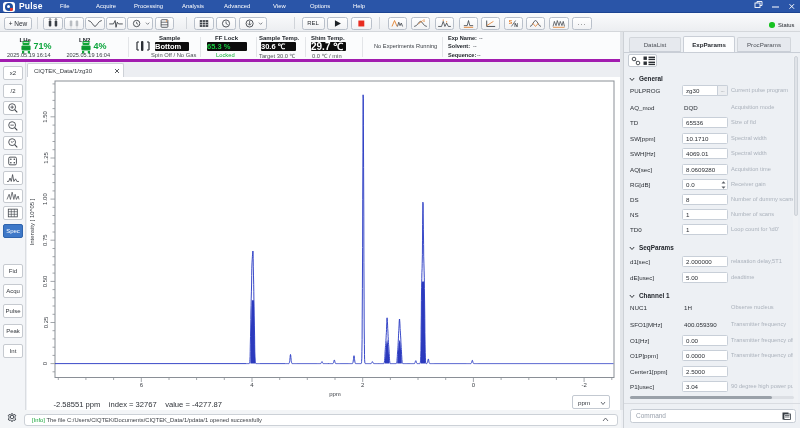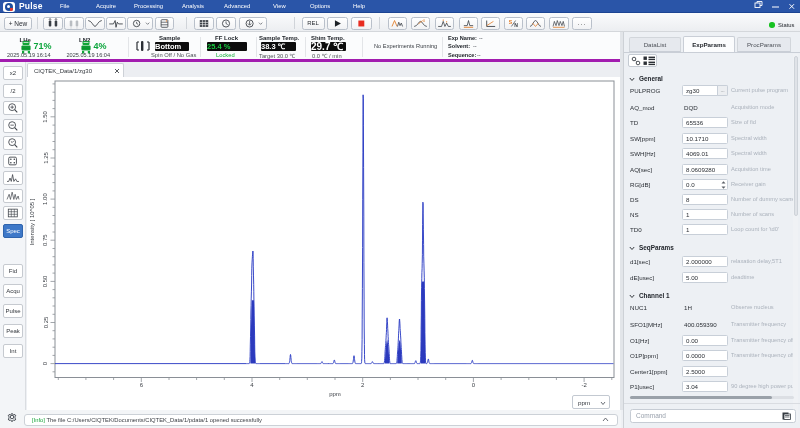--- a/index.html
+++ b/index.html
@@ -180,26 +180,26 @@
 <svg class="abs" style="left:135px;top:6px;width:16px;height:16px;" viewBox="0 0 16 16">
 <path d="M2 4 L2 12 M2 4 L4 4 M2 12 L4 12" stroke="#2b2f35" stroke-width="1.2" fill="none"></path>
 <rect x="6" y="3" width="2.4" height="10" rx="1" fill="#2b2f35"></rect>
 <path d="M14 4 L14 12 M14 4 L12 4 M14 12 L12 12" stroke="#2b2f35" stroke-width="1.2" fill="none"></path>
 </svg>
 <div class="slabel" style="left:159px;top:3px;">Sample</div>
 <div class="sbox" style="left:155px;top:9.5px;width:34px;height:9px;font-size:7.5px;line-height:9px;">Bottom</div>
 <div class="ssub" style="left:151px;top:20px;">Spin Off / No Gas</div>
 <div class="ssep" style="left:200px;top:5px;"></div>
 <div class="slabel" style="left:215px;top:3px;">FF Lock</div>
-<div class="sbox" style="left:207px;top:9.5px;width:40px;height:9px;font-size:7.5px;line-height:9px;color:#19c940;">25.4 %</div>
+<div class="sbox" style="left:207px;top:9.5px;width:40px;height:9px;font-size:7.5px;line-height:9px;color:#19c940;">65.3 %</div>
 <div class="ssub" style="left:216px;top:20px;color:#14ab3a;">Locked</div>
 <div class="ssep" style="left:256px;top:5px;"></div>
 <div class="ssep" style="left:305px;top:5px;"></div>
 <div class="slabel" style="left:259px;top:3px;">Sample Temp.</div>
-<div class="sbox" style="left:261px;top:9.5px;width:35px;height:9px;font-size:7.5px;line-height:9px;">38.3 ℃</div>
+<div class="sbox" style="left:261px;top:9.5px;width:35px;height:9px;font-size:7.5px;line-height:9px;">30.6 ℃</div>
 <div class="ssub" style="left:259px;top:20px;">Target 30.0 ℃</div>
 <div class="slabel" style="left:311px;top:3px;">Shim Temp.</div>
 <div class="sbox" style="left:311px;top:9.5px;width:35px;height:9px;font-size:10px;line-height:9px;">29.7 ℃</div>
 <div class="ssub" style="left:312px;top:20px;">0.0 ℃ / min</div>
 <div class="ssep" style="left:362px;top:5px;"></div>
 <div style="position:absolute;left:374px;top:10.5px;font-size:5.7px;color:#3a3e44;">No Experiments Running</div>
 <div class="ssep" style="left:442px;top:5px;"></div>
 <div class="slabel" style="left:448px;top:2.5px;font-size:5.6px;">Exp Name:</div>
       <div class="ssub" style="left:479px;top:2.5px;font-size:5.6px;">--</div>
 <div class="slabel" style="left:448px;top:11px;font-size:5.6px;">Solvent:</div>
@@ -278,20 +278,21 @@
 <text x="20.5" y="204.4" font-size="6" fill="#3d4147" text-anchor="middle" transform="rotate(-90 20.5 204.4)">0.50</text>
 <text x="20.5" y="163.2" font-size="6" fill="#3d4147" text-anchor="middle" transform="rotate(-90 20.5 163.2)">0.75</text>
 <text x="20.5" y="122.1" font-size="6" fill="#3d4147" text-anchor="middle" transform="rotate(-90 20.5 122.1)">1.00</text>
 <text x="20.5" y="81.0" font-size="6" fill="#3d4147" text-anchor="middle" transform="rotate(-90 20.5 81.0)">1.25</text>
 <text x="20.5" y="39.9" font-size="6" fill="#3d4147" text-anchor="middle" transform="rotate(-90 20.5 39.9)">1.50</text>
 <text x="7" y="145" font-size="6" fill="#3d4147" text-anchor="middle" transform="rotate(-90 7 145)">Intensity [ 10^05 ]</text>
 <path d="M223.4,286.6 L223.9,253.7 L224.4,232.3 L224.9,223.3 L226.9,223.3 L227.4,250.4 L227.9,276.7 L228.2,286.6 Z M393.9,286.6 L394.3,237.2 L394.8,206.0 L395.2,204.4 L397.1,204.4 L397.7,232.3 L398.1,270.2 L398.5,286.6 Z M357.8,286.6 L358.3,276.7 L359.2,266.9 L360.1,261.9 L361.0,266.9 L361.9,276.7 L362.4,286.6 Z M370.2,286.6 L370.7,278.4 L371.6,266.9 L372.5,262.7 L373.4,265.2 L374.3,276.7 L374.8,286.6 Z" fill="#2c3abd" stroke="none"></path>
 <path d="M28.0,286.6 L29.0,286.6 L30.0,286.6 L31.0,286.6 L32.0,286.6 L33.0,286.6 L34.0,286.6 L35.0,286.6 L36.0,286.6 L37.0,286.6 L38.0,286.6 L39.0,286.6 L40.0,286.6 L41.0,286.6 L42.0,286.6 L43.0,286.6 L44.0,286.6 L45.0,286.6 L46.0,286.6 L47.0,286.6 L48.0,286.6 L49.0,286.6 L50.0,286.6 L51.0,286.6 L52.0,286.6 L53.0,286.6 L54.0,286.6 L55.0,286.6 L56.0,286.6 L57.0,286.6 L58.0,286.6 L59.0,286.6 L60.0,286.6 L61.0,286.6 L62.0,286.6 L63.0,286.6 L64.0,286.6 L65.0,286.6 L66.0,286.6 L67.0,286.6 L68.0,286.6 L69.0,286.6 L70.0,286.6 L71.0,286.6 L72.0,286.6 L73.0,286.6 L74.0,286.6 L75.0,286.6 L76.0,286.6 L77.0,286.6 L78.0,286.6 L79.0,286.6 L80.0,286.6 L81.0,286.6 L82.0,286.6 L83.0,286.6 L84.0,286.6 L85.0,286.6 L86.0,286.6 L87.0,286.6 L88.0,286.6 L89.0,286.6 L90.0,286.6 L91.0,286.6 L92.0,286.6 L93.0,286.6 L94.0,286.6 L95.0,286.6 L96.0,286.6 L97.0,286.6 L98.0,286.6 L99.0,286.6 L100.0,286.6 L101.0,286.6 L102.0,286.6 L103.0,286.6 L104.0,286.6 L105.0,286.6 L106.0,286.6 L107.0,286.6 L108.0,286.6 L109.0,286.6 L110.0,286.6 L111.0,286.6 L112.0,286.6 L113.0,286.6 L114.0,286.6 L115.0,286.6 L116.0,286.6 L117.0,286.6 L118.0,286.6 L119.0,286.6 L120.0,286.6 L121.0,286.6 L122.0,286.6 L123.0,286.6 L124.0,286.6 L125.0,286.6 L126.0,286.6 L127.0,286.6 L128.0,286.6 L129.0,286.6 L130.0,286.6 L131.0,286.6 L132.0,286.6 L133.0,286.6 L134.0,286.6 L135.0,286.6 L136.0,286.6 L137.0,286.6 L138.0,286.6 L139.0,286.6 L140.0,286.6 L141.0,286.6 L142.0,286.6 L143.0,286.6 L144.0,286.6 L145.0,286.6 L146.0,286.6 L147.0,286.6 L148.0,286.6 L149.0,286.6 L150.0,286.6 L151.0,286.6 L152.0,286.6 L153.0,286.6 L154.0,286.6 L155.0,286.6 L156.0,286.6 L157.0,286.6 L158.0,286.6 L159.0,286.6 L160.0,286.6 L161.0,286.6 L162.0,286.6 L163.0,286.6 L164.0,286.6 L165.0,286.6 L166.0,286.6 L167.0,286.6 L168.0,286.6 L169.0,286.6 L170.0,286.6 L171.0,286.6 L172.0,286.6 L173.0,286.6 L174.0,286.6 L175.0,286.6 L176.0,286.6 L177.0,286.6 L178.0,286.6 L179.0,286.6 L180.0,286.6 L181.0,286.6 L182.0,286.6 L183.0,286.6 L184.0,286.6 L185.0,286.6 L186.0,286.6 L187.0,286.6 L188.0,286.6 L189.0,286.6 L190.0,286.6 L191.0,286.6 L192.0,286.6 L193.0,286.6 L194.0,286.6 L195.0,286.6 L196.0,286.6 L197.0,286.6 L198.0,286.6 L199.0,286.6 L200.0,286.6 L201.0,286.6 L202.0,286.6 L203.0,286.6 L204.0,286.6 L205.0,286.6 L206.0,286.6 L207.0,286.6 L208.0,286.6 L209.0,286.6 L210.0,286.6 L211.0,286.6 L212.0,286.6 L213.0,286.6 L214.0,286.6 L215.0,286.6 L216.0,286.6 L217.0,286.6 L218.0,286.6 L219.0,286.6 L219.2,286.6 L219.3,286.6 L219.4,286.6 L219.6,286.6 L219.8,286.6 L219.9,286.6 L220.1,286.6 L220.2,286.6 L220.3,286.6 L220.5,286.6 L220.7,286.6 L220.8,286.6 L220.9,286.6 L221.1,286.6 L221.2,286.6 L221.4,286.6 L221.6,286.6 L221.7,286.6 L221.8,286.6 L222.0,286.6 L222.2,286.6 L222.3,286.5 L222.4,286.2 L222.6,285.8 L222.8,284.7 L222.9,282.8 L223.1,279.5 L223.2,274.6 L223.3,267.9 L223.5,259.7 L223.7,251.0 L223.8,242.5 L223.9,235.0 L224.1,228.3 L224.2,221.9 L224.4,214.9 L224.6,207.0 L224.7,198.7 L224.8,191.2 L225.0,185.9 L225.2,182.8 L225.3,181.1 L225.4,179.5 L225.6,177.2 L225.8,174.9 L225.9,174.0 L226.1,176.1 L226.2,181.7 L226.3,189.9 L226.5,198.9 L226.7,207.3 L226.8,214.8 L226.9,222.0 L227.1,229.9 L227.2,238.9 L227.4,248.9 L227.6,258.9 L227.7,267.8 L227.8,274.9 L228.0,279.9 L228.2,283.1 L228.3,284.9 L228.4,285.9 L228.6,286.3 L228.8,286.5 L228.9,286.6 L229.1,286.6 L229.2,286.6 L229.4,286.6 L229.5,286.6 L229.6,286.6 L229.8,286.6 L229.9,286.6 L230.1,286.6 L230.2,286.6 L230.4,286.6 L230.6,286.6 L230.7,286.6 L230.9,286.6 L231.0,286.6 L231.1,286.6 L231.3,286.6 L231.4,286.6 L231.6,286.6 L231.8,286.6 L231.9,286.6 L232.1,286.6 L232.2,286.6 L232.4,286.6 L232.5,286.6 L232.6,286.6 L232.8,286.6 L232.9,286.6 L233.1,286.6 L234.1,286.6 L235.1,286.6 L236.1,286.6 L237.1,286.6 L238.1,286.6 L239.1,286.6 L240.1,286.6 L241.1,286.6 L242.1,286.6 L243.1,286.6 L244.1,286.6 L245.1,286.6 L246.1,286.6 L247.1,286.6 L248.1,286.6 L249.1,286.6 L250.1,286.6 L251.1,286.6 L252.1,286.6 L253.1,286.6 L254.1,286.6 L255.1,286.6 L256.1,286.6 L257.1,286.6 L258.1,286.6 L258.2,286.6 L258.4,286.6 L258.6,286.6 L258.7,286.6 L258.9,286.6 L259.0,286.6 L259.1,286.6 L259.3,286.6 L259.4,286.6 L259.6,286.6 L259.8,286.6 L259.9,286.6 L260.1,286.6 L260.2,286.6 L260.4,286.6 L260.5,286.6 L260.6,286.6 L260.8,286.6 L260.9,286.6 L261.1,286.6 L261.2,286.6 L261.4,286.6 L261.6,286.6 L261.7,286.6 L261.9,286.6 L262.0,286.5 L262.1,286.4 L262.3,286.1 L262.4,285.6 L262.6,284.8 L262.8,283.6 L262.9,282.1 L263.1,280.5 L263.2,278.9 L263.4,277.8 L263.5,277.4 L263.6,277.8 L263.8,278.9 L263.9,280.5 L264.1,282.1 L264.2,283.6 L264.4,284.8 L264.6,285.6 L264.7,286.1 L264.9,286.4 L265.0,286.5 L265.1,286.6 L265.3,286.6 L265.4,286.6 L265.6,286.6 L265.8,286.6 L265.9,286.6 L266.1,286.6 L266.2,286.6 L266.4,286.6 L266.5,286.6 L266.6,286.6 L266.8,286.6 L266.9,286.6 L267.1,286.6 L267.2,286.6 L267.4,286.6 L267.6,286.6 L267.7,286.6 L267.9,286.6 L268.0,286.6 L268.1,286.6 L268.3,286.6 L268.4,286.6 L268.6,286.6 L268.8,286.6 L268.9,286.6 L269.1,286.6 L269.2,286.6 L269.4,286.6 L269.5,286.6 L269.6,286.6 L270.6,286.6 L271.6,286.6 L272.6,286.6 L273.6,286.6 L274.6,286.6 L275.6,286.6 L276.6,286.6 L277.6,286.6 L278.6,286.6 L279.6,286.6 L280.6,286.6 L281.6,286.6 L282.6,286.6 L283.6,286.6 L284.6,286.6 L285.6,286.6 L286.6,286.6 L287.6,286.6 L288.6,286.6 L289.6,286.6 L289.8,286.6 L289.9,286.6 L290.1,286.6 L290.2,286.6 L290.4,286.6 L290.6,286.6 L290.7,286.6 L290.9,286.6 L291.0,286.6 L291.1,286.6 L291.3,286.6 L291.4,286.6 L291.6,286.6 L291.8,286.6 L291.9,286.6 L292.1,286.6 L292.2,286.6 L292.4,286.6 L292.5,286.6 L292.6,286.6 L292.8,286.6 L292.9,286.6 L293.1,286.6 L293.2,286.6 L293.4,286.6 L293.6,286.6 L293.7,286.5 L293.9,286.5 L294.0,286.3 L294.1,286.1 L294.3,285.9 L294.4,285.5 L294.6,285.2 L294.8,284.9 L294.9,284.7 L295.1,284.6 L295.2,284.8 L295.4,285.1 L295.5,285.4 L295.6,285.8 L295.8,286.1 L295.9,286.3 L296.1,286.4 L296.2,286.5 L296.4,286.6 L296.6,286.6 L296.7,286.6 L296.9,286.6 L297.0,286.6 L297.1,286.6 L297.3,286.6 L297.4,286.6 L297.6,286.6 L297.8,286.6 L297.9,286.6 L298.1,286.6 L298.2,286.6 L298.4,286.6 L298.5,286.6 L298.6,286.6 L298.8,286.6 L298.9,286.6 L299.1,286.6 L299.2,286.6 L299.4,286.6 L299.6,286.6 L299.7,286.6 L299.9,286.6 L300.0,286.6 L300.1,286.6 L300.3,286.6 L300.4,286.6 L300.6,286.6 L300.8,286.6 L300.9,286.6 L301.1,286.6 L302.1,286.6 L302.2,286.6 L302.4,286.6 L302.5,286.6 L302.6,286.6 L302.8,286.6 L302.9,286.6 L303.1,286.6 L303.2,286.6 L303.4,286.6 L303.6,286.6 L303.7,286.6 L303.9,286.6 L304.0,286.6 L304.1,286.6 L304.3,286.6 L304.4,286.6 L304.6,286.6 L304.8,286.6 L304.9,286.6 L305.1,286.6 L305.2,286.6 L305.4,286.6 L305.5,286.6 L305.6,286.6 L305.8,286.6 L305.9,286.5 L306.1,286.4 L306.2,286.2 L306.4,285.9 L306.6,285.4 L306.7,284.8 L306.9,284.2 L307.0,283.6 L307.1,283.1 L307.3,283.0 L307.4,283.1 L307.6,283.6 L307.8,284.2 L307.9,284.8 L308.1,285.4 L308.2,285.9 L308.4,286.2 L308.5,286.4 L308.6,286.5 L308.8,286.6 L308.9,286.6 L309.1,286.6 L309.2,286.6 L309.4,286.6 L309.6,286.6 L309.7,286.6 L309.9,286.6 L310.0,286.6 L310.1,286.6 L310.3,286.6 L310.4,286.6 L310.6,286.6 L310.8,286.6 L310.9,286.6 L311.1,286.6 L311.2,286.6 L311.4,286.6 L311.5,286.6 L311.6,286.6 L311.8,286.6 L311.9,286.6 L312.1,286.6 L312.2,286.6 L312.4,286.6 L312.6,286.6 L312.7,286.6 L312.9,286.6 L313.0,286.6 L313.1,286.6 L313.3,286.6 L313.4,286.6 L314.4,286.6 L315.4,286.6 L316.4,286.6 L317.4,286.6 L318.4,286.6 L319.4,286.6 L320.4,286.6 L321.4,286.6 L321.6,286.6 L321.8,286.6 L321.9,286.6 L322.1,286.6 L322.2,286.6 L322.4,286.6 L322.5,286.6 L322.6,286.6 L322.8,286.6 L322.9,286.6 L323.1,286.6 L323.2,286.6 L323.4,286.6 L323.6,286.6 L323.7,286.6 L323.9,286.6 L324.0,286.6 L324.1,286.6 L324.3,286.6 L324.4,286.6 L324.6,286.6 L324.8,286.6 L324.9,286.6 L325.1,286.6 L325.2,286.6 L325.4,286.6 L325.5,286.5 L325.6,286.4 L325.8,286.2 L325.9,285.7 L326.1,285.0 L326.2,284.0 L326.4,282.8 L326.6,281.3 L326.7,280.0 L326.9,279.1 L327.0,278.7 L327.1,279.1 L327.3,280.0 L327.4,281.3 L327.6,282.8 L327.8,284.0 L327.9,285.0 L328.1,285.7 L328.2,286.2 L328.4,286.4 L328.5,286.5 L328.6,286.6 L328.8,286.6 L328.9,286.6 L329.1,286.6 L329.2,286.6 L329.4,286.6 L329.6,286.6 L329.7,286.6 L329.9,286.6 L330.0,286.6 L330.1,286.6 L330.3,286.6 L330.4,286.6 L330.6,286.6 L330.8,286.6 L330.9,286.6 L331.1,286.6 L331.2,286.6 L331.4,286.6 L331.5,286.6 L331.6,286.6 L331.8,286.6 L331.9,286.6 L332.1,286.6 L332.2,286.6 L332.4,286.6 L332.6,286.6 L332.7,286.6 L332.9,286.6 L333.0,286.6 L333.1,286.6 L333.3,286.6 L333.4,286.6 L333.6,286.6 L333.8,286.6 L333.9,286.6 L334.1,286.6 L334.2,286.5 L334.4,286.3 L334.5,285.8 L334.6,284.4 L334.8,281.2 L334.9,274.7 L335.1,262.6 L335.2,242.2 L335.4,211.5 L335.6,170.6 L335.7,122.8 L335.9,75.2 L336.0,37.3 L336.1,17.8 L336.3,21.8 L336.4,48.2 L336.6,90.5 L336.8,139.1 L336.9,185.2 L337.1,222.9 L337.2,250.0 L337.4,267.4 L337.5,277.4 L337.6,282.6 L337.8,285.0 L337.9,286.0 L338.1,286.4 L338.2,286.5 L338.4,286.6 L338.6,286.6 L338.7,286.6 L338.9,286.6 L339.0,286.6 L339.1,286.6 L339.3,286.6 L339.4,286.6 L339.6,286.6 L339.8,286.6 L339.9,286.6 L340.1,286.6 L340.2,286.6 L340.4,286.6 L340.5,286.6 L340.6,286.6 L340.8,286.6 L340.9,286.6 L341.1,286.6 L341.2,286.6 L341.4,286.6 L341.6,286.6 L341.7,286.6 L341.9,286.6 L342.0,286.6 L342.1,286.6 L342.3,286.6 L342.4,286.6 L342.6,286.6 L342.8,286.6 L342.9,286.6 L343.1,286.6 L343.2,286.6 L343.4,286.6 L343.5,286.6 L343.6,286.6 L343.8,286.6 L343.9,286.6 L344.1,286.5 L344.2,286.5 L344.4,286.3 L344.6,286.1 L344.7,285.9 L344.9,285.5 L345.0,285.2 L345.1,284.9 L345.3,284.7 L345.4,284.6 L345.6,284.8 L345.8,285.1 L345.9,285.4 L346.1,285.8 L346.2,286.1 L346.4,286.3 L346.5,286.4 L346.6,286.5 L346.8,286.6 L346.9,286.6 L347.1,286.6 L347.2,286.6 L347.4,286.6 L347.6,286.6 L347.7,286.6 L347.9,286.6 L348.0,286.6 L348.1,286.6 L348.3,286.6 L348.4,286.6 L348.6,286.6 L348.8,286.6 L348.9,286.6 L349.1,286.6 L349.2,286.6 L349.4,286.6 L349.5,286.6 L349.6,286.6 L349.8,286.6 L349.9,286.6 L350.1,286.6 L350.2,286.6 L350.4,286.6 L350.6,286.6 L350.7,286.6 L350.9,286.6 L351.0,286.6 L351.1,286.6 L351.3,286.6 L351.4,286.6 L352.4,286.6 L352.6,286.6 L352.8,286.6 L352.9,286.6 L353.1,286.6 L353.2,286.6 L353.4,286.6 L353.5,286.6 L353.6,286.6 L353.8,286.6 L353.9,286.6 L354.1,286.6 L354.2,286.6 L354.4,286.6 L354.6,286.6 L354.7,286.6 L354.9,286.6 L355.0,286.6 L355.1,286.6 L355.3,286.6 L355.4,286.6 L355.6,286.6 L355.8,286.6 L355.9,286.6 L356.1,286.6 L356.2,286.6 L356.4,286.6 L356.5,286.6 L356.6,286.6 L356.8,286.6 L356.9,286.5 L357.1,286.3 L357.2,285.8 L357.4,285.0 L357.6,283.7 L357.7,281.8 L357.9,279.4 L358.0,276.8 L358.1,274.3 L358.3,272.2 L358.4,270.3 L358.6,268.4 L358.8,266.2 L358.9,263.6 L359.1,260.9 L359.2,258.3 L359.4,255.7 L359.5,252.7 L359.6,249.1 L359.8,245.2 L359.9,242.1 L360.1,240.8 L360.2,241.8 L360.4,244.6 L360.6,248.1 L360.7,251.4 L360.9,254.1 L361.0,256.6 L361.1,259.3 L361.3,262.3 L361.4,265.2 L361.6,267.8 L361.8,269.9 L361.9,272.0 L362.1,274.2 L362.2,276.7 L362.4,279.4 L362.5,281.8 L362.6,283.7 L362.8,285.0 L362.9,285.8 L363.1,286.3 L363.2,286.5 L363.4,286.6 L363.6,286.6 L363.7,286.6 L363.9,286.6 L364.0,286.6 L364.1,286.6 L364.3,286.6 L364.4,286.6 L364.6,286.6 L364.8,286.6 L364.9,286.6 L365.1,286.6 L365.2,286.6 L365.4,286.6 L365.5,286.6 L365.6,286.6 L365.8,286.6 L365.9,286.6 L366.1,286.6 L366.2,286.6 L366.4,286.6 L366.6,286.6 L366.7,286.6 L366.9,286.6 L367.0,286.6 L367.1,286.6 L367.3,286.6 L367.4,286.6 L367.6,286.6 L367.8,286.6 L367.9,286.6 L368.1,286.6 L368.2,286.6 L368.4,286.6 L368.5,286.6 L368.6,286.6 L368.8,286.6 L368.9,286.6 L369.1,286.6 L369.2,286.5 L369.4,286.4 L369.6,286.2 L369.7,285.8 L369.9,284.9 L370.0,283.6 L370.1,281.8 L370.3,279.6 L370.4,277.3 L370.6,275.0 L370.8,272.9 L370.9,270.7 L371.1,268.2 L371.2,265.2 L371.4,261.9 L371.5,258.9 L371.6,256.2 L371.8,253.8 L371.9,251.2 L372.1,248.0 L372.2,244.8 L372.4,242.5 L372.6,242.0 L372.7,243.5 L372.9,246.2 L373.0,249.0 L373.1,251.5 L373.3,253.7 L373.4,256.0 L373.6,258.9 L373.8,262.1 L373.9,265.2 L374.1,267.9 L374.2,270.3 L374.4,272.5 L374.5,274.9 L374.6,277.6 L374.8,280.2 L374.9,282.5 L375.1,284.2 L375.2,285.4 L375.4,286.0 L375.6,286.4 L375.7,286.5 L375.9,286.6 L376.0,286.6 L376.1,286.6 L376.3,286.6 L376.4,286.6 L376.6,286.6 L376.8,286.6 L376.9,286.6 L377.1,286.6 L377.2,286.6 L377.4,286.6 L377.5,286.6 L377.6,286.6 L377.8,286.6 L377.9,286.6 L378.1,286.6 L378.2,286.6 L378.4,286.6 L378.6,286.6 L378.7,286.6 L378.9,286.6 L379.0,286.6 L379.1,286.6 L379.3,286.6 L379.4,286.6 L379.6,286.6 L379.8,286.6 L379.9,286.6 L380.1,286.6 L380.2,286.6 L380.4,286.6 L381.4,286.6 L382.4,286.6 L383.4,286.6 L383.5,286.6 L383.6,286.6 L383.8,286.6 L383.9,286.6 L384.1,286.6 L384.2,286.6 L384.4,286.6 L384.6,286.6 L384.7,286.6 L384.9,286.6 L385.0,286.6 L385.1,286.6 L385.3,286.6 L385.4,286.6 L385.6,286.6 L385.8,286.6 L385.9,286.6 L386.1,286.6 L386.2,286.6 L386.4,286.6 L386.5,286.6 L386.6,286.6 L386.8,286.6 L386.9,286.6 L387.1,286.6 L387.2,286.6 L387.4,286.5 L387.6,286.5 L387.7,286.3 L387.9,286.1 L388.0,285.8 L388.1,285.3 L388.3,284.8 L388.4,284.3 L388.6,283.9 L388.8,283.7 L388.9,283.7 L389.1,284.0 L389.2,284.4 L389.4,285.0 L389.5,285.5 L389.6,285.9 L389.8,286.2 L389.9,286.4 L390.1,286.5 L390.2,286.6 L390.4,286.6 L390.6,286.6 L390.7,286.6 L390.9,286.6 L391.0,286.6 L391.1,286.6 L391.3,286.6 L391.4,286.6 L391.6,286.6 L391.8,286.6 L391.9,286.6 L392.1,286.6 L392.2,286.6 L392.4,286.6 L392.5,286.6 L392.6,286.6 L392.8,286.6 L392.9,286.5 L393.1,286.4 L393.2,286.0 L393.4,285.0 L393.6,283.1 L393.7,279.6 L393.9,273.6 L394.0,264.6 L394.1,252.5 L394.3,238.2 L394.4,223.5 L394.6,210.7 L394.8,201.3 L394.9,195.6 L395.1,191.7 L395.2,186.7 L395.4,177.7 L395.5,163.9 L395.6,147.6 L395.8,133.1 L395.9,125.2 L396.1,126.6 L396.2,136.9 L396.4,152.2 L396.6,167.6 L396.7,179.2 L396.9,186.1 L397.0,190.0 L397.1,193.9 L397.3,200.8 L397.4,211.7 L397.6,226.0 L397.8,241.4 L397.9,255.6 L398.1,267.2 L398.2,275.5 L398.4,280.8 L398.5,283.8 L398.6,285.4 L398.8,286.1 L398.9,286.4 L399.1,286.5 L399.2,286.6 L399.4,286.6 L399.6,286.6 L399.7,286.6 L399.9,286.5 L400.0,286.4 L400.1,286.3 L400.3,286.0 L400.4,285.5 L400.6,284.9 L400.8,284.1 L400.9,283.3 L401.1,282.5 L401.2,282.1 L401.4,282.0 L401.5,282.3 L401.6,283.0 L401.8,283.8 L401.9,284.6 L402.1,285.3 L402.2,285.8 L402.4,286.2 L402.6,286.4 L402.7,286.5 L402.9,286.6 L403.0,286.6 L403.1,286.6 L403.3,286.6 L403.4,286.6 L403.6,286.6 L403.8,286.6 L403.9,286.6 L404.1,286.6 L404.2,286.6 L404.4,286.6 L404.5,286.6 L404.6,286.6 L404.8,286.6 L404.9,286.6 L405.1,286.6 L405.2,286.6 L405.4,286.6 L405.6,286.6 L405.7,286.6 L405.9,286.6 L406.0,286.6 L406.1,286.6 L406.3,286.6 L406.4,286.6 L406.6,286.6 L406.8,286.6 L406.9,286.6 L407.1,286.6 L407.2,286.6 L407.4,286.6 L408.4,286.6 L409.4,286.6 L410.4,286.6 L411.4,286.6 L412.4,286.6 L413.4,286.6 L414.4,286.6 L415.4,286.6 L416.4,286.6 L417.4,286.6 L418.4,286.6 L419.4,286.6 L420.4,286.6 L421.4,286.6 L422.4,286.6 L423.4,286.6 L424.4,286.6 L425.4,286.6 L426.4,286.6 L427.4,286.6 L428.4,286.6 L429.4,286.6 L430.4,286.6 L431.4,286.6 L432.4,286.6 L433.4,286.6 L434.4,286.6 L435.4,286.6 L436.4,286.6 L437.4,286.6 L438.4,286.6 L439.4,286.6 L439.5,286.6 L439.6,286.6 L439.8,286.6 L439.9,286.6 L440.1,286.6 L440.2,286.6 L440.4,286.6 L440.6,286.6 L440.7,286.6 L440.9,286.6 L441.0,286.6 L441.1,286.6 L441.3,286.6 L441.4,286.6 L441.6,286.6 L441.8,286.6 L441.9,286.6 L442.1,286.6 L442.2,286.6 L442.4,286.6 L442.5,286.6 L442.6,286.6 L442.8,286.6 L442.9,286.6 L443.1,286.6 L443.2,286.6 L443.4,286.6 L443.6,286.6 L443.7,286.6 L443.9,286.6 L444.0,286.5 L444.1,286.4 L444.3,286.2 L444.4,285.8 L444.6,285.4 L444.8,284.8 L444.9,284.2 L445.1,283.7 L445.2,283.4 L445.4,283.3 L445.5,283.6 L445.6,284.0 L445.8,284.6 L445.9,285.2 L446.1,285.7 L446.2,286.1 L446.4,286.3 L446.6,286.5 L446.7,286.5 L446.9,286.6 L447.0,286.6 L447.1,286.6 L447.3,286.6 L447.4,286.6 L447.6,286.6 L447.8,286.6 L447.9,286.6 L448.1,286.6 L448.2,286.6 L448.4,286.6 L448.5,286.6 L448.6,286.6 L448.8,286.6 L448.9,286.6 L449.1,286.6 L449.2,286.6 L449.4,286.6 L449.6,286.6 L449.7,286.6 L449.9,286.6 L450.0,286.6 L450.1,286.6 L450.3,286.6 L450.4,286.6 L450.6,286.6 L450.8,286.6 L450.9,286.6 L451.1,286.6 L451.2,286.6 L451.4,286.6 L452.4,286.6 L453.4,286.6 L454.4,286.6 L455.4,286.6 L456.4,286.6 L457.4,286.6 L458.4,286.6 L459.4,286.6 L460.4,286.6 L461.4,286.6 L462.4,286.6 L463.4,286.6 L464.4,286.6 L465.4,286.6 L466.4,286.6 L467.4,286.6 L468.4,286.6 L469.4,286.6 L470.4,286.6 L471.4,286.6 L472.4,286.6 L473.4,286.6 L474.4,286.6 L475.4,286.6 L476.4,286.6 L477.4,286.6 L478.4,286.6 L479.4,286.6 L480.4,286.6 L481.4,286.6 L482.4,286.6 L483.4,286.6 L484.4,286.6 L485.4,286.6 L486.4,286.6 L487.4,286.6 L488.4,286.6 L489.4,286.6 L490.4,286.6 L491.4,286.6 L492.4,286.6 L493.4,286.6 L494.4,286.6 L495.4,286.6 L496.4,286.6 L497.4,286.6 L498.4,286.6 L499.4,286.6 L500.4,286.6 L501.4,286.6 L502.4,286.6 L503.4,286.6 L504.4,286.6 L505.4,286.6 L506.4,286.6 L507.4,286.6 L508.4,286.6 L509.4,286.6 L510.4,286.6 L511.4,286.6 L512.4,286.6 L513.4,286.6 L514.4,286.6 L515.4,286.6 L516.4,286.6 L517.4,286.6 L518.4,286.6 L519.4,286.6 L520.4,286.6 L521.4,286.6 L522.4,286.6 L523.4,286.6 L524.4,286.6 L525.4,286.6 L526.4,286.6 L527.4,286.6 L528.4,286.6 L529.4,286.6 L530.4,286.6 L531.4,286.6 L532.4,286.6 L533.4,286.6 L534.4,286.6 L535.4,286.6 L536.4,286.6 L537.4,286.6 L538.4,286.6 L539.4,286.6 L540.4,286.6 L541.4,286.6 L542.4,286.6 L543.4,286.6 L544.4,286.6 L545.4,286.6 L546.4,286.6 L547.4,286.6 L548.4,286.6 L549.4,286.6 L550.4,286.6 L551.4,286.6 L552.4,286.6 L553.4,286.6 L554.4,286.6 L555.4,286.6 L556.4,286.6 L557.4,286.6 L558.4,286.6 L559.4,286.6 L560.4,286.6 L561.4,286.6 L562.4,286.6 L563.4,286.6 L564.4,286.6 L565.4,286.6 L566.4,286.6 L567.4,286.6 L568.4,286.6 L569.4,286.6 L570.4,286.6 L571.4,286.6 L572.4,286.6 L573.4,286.6 L574.4,286.6 L575.4,286.6 L576.4,286.6 L577.4,286.6 L578.4,286.6 L579.4,286.6 L580.4,286.6 L581.4,286.6 L582.4,286.6 L583.4,286.6 L584.4,286.6 L585.4,286.6 L586.4,286.6" fill="none" stroke="#2435c2" stroke-width="0.9" stroke-linejoin="round"></path>
 </svg>
 
+<div style="position:absolute;left:26.5px;top:322.5px;font-size:7.6px;color:#2c3036;">-2.58551 ppm&nbsp;&nbsp;&nbsp;&nbsp;index = 32767&nbsp;&nbsp;&nbsp;&nbsp;value = -4277.87</div>
 <div style="position:absolute;left:545px;top:318px;width:38px;height:13.5px;background:#fff;border:1px solid #c3c9d1;border-radius:2px;">
 <span style="position:absolute;left:5px;top:3px;font-size:6.2px;color:#33373d;">ppm</span>
 <svg style="position:absolute;right:3px;top:4.5px;width:6px;height:5px;" viewBox="0 0 6 5">
           <path d="M1 1 L3 3.5 L5 1" fill="none" stroke="#5a5f66" stroke-width="0.9"></path>
         </svg>
 </div>
 </div>
 <div style="position:absolute;left:620px;top:32px;width:3px;height:378px;background:#e2e5e9;"></div>
 
 <div id="rpanel" style="position:absolute;left:623px;top:32px;width:177px;height:396px;background:#edf0f4;border-left:1px solid #cdd1d6;overflow:hidden;">

